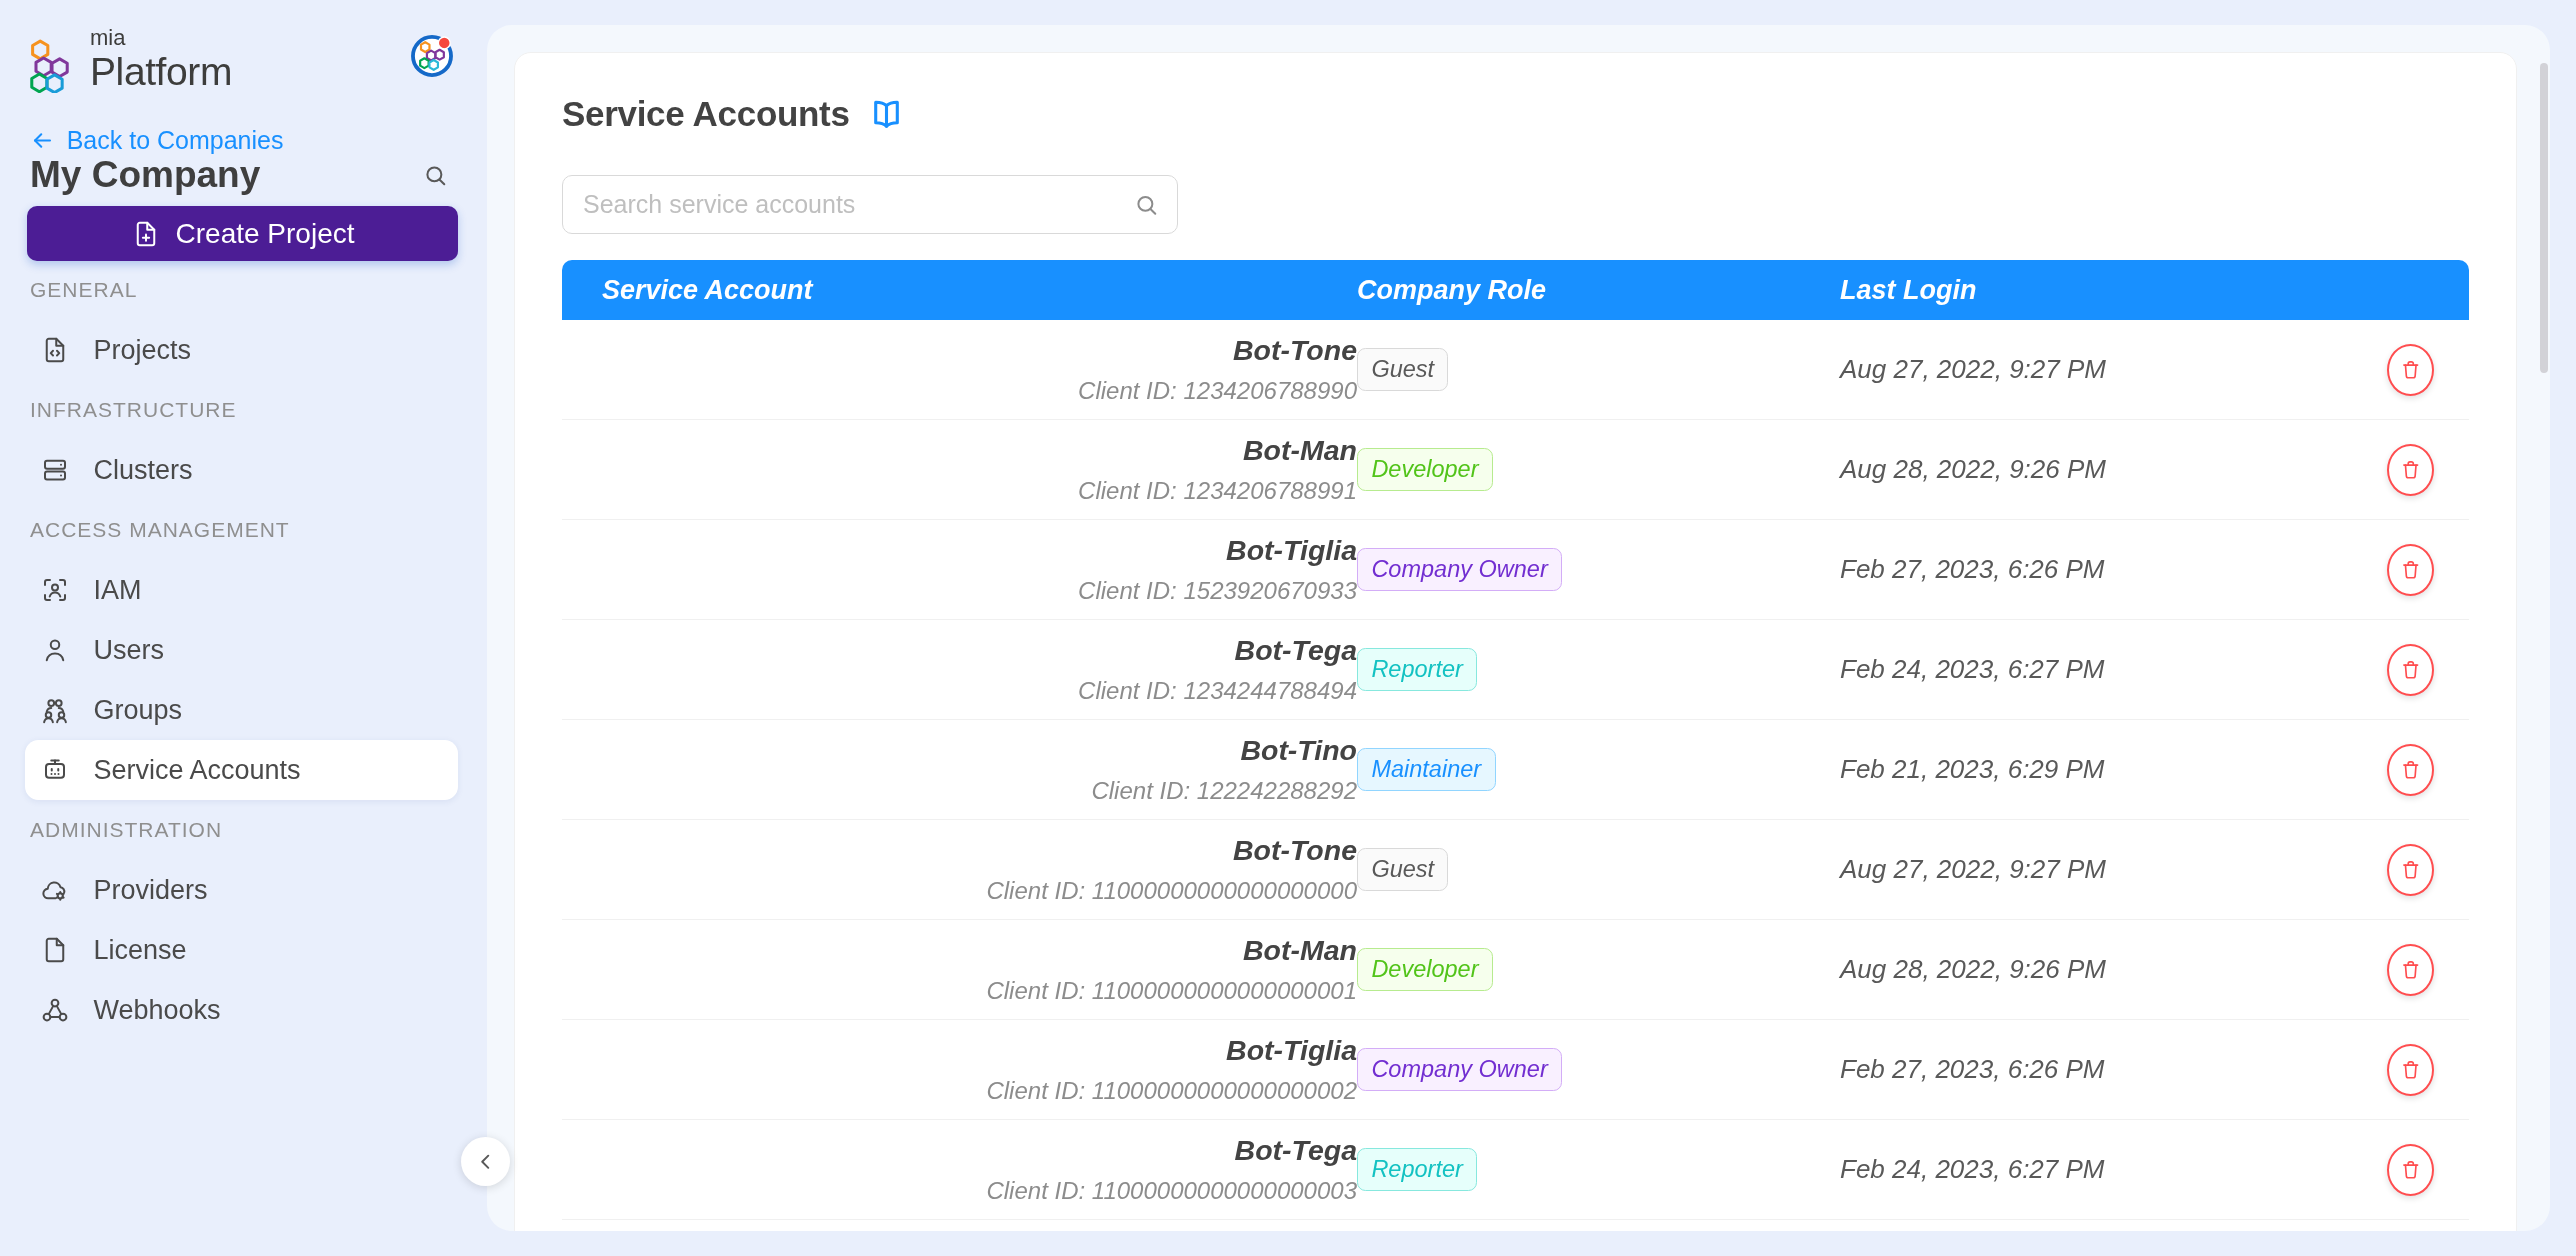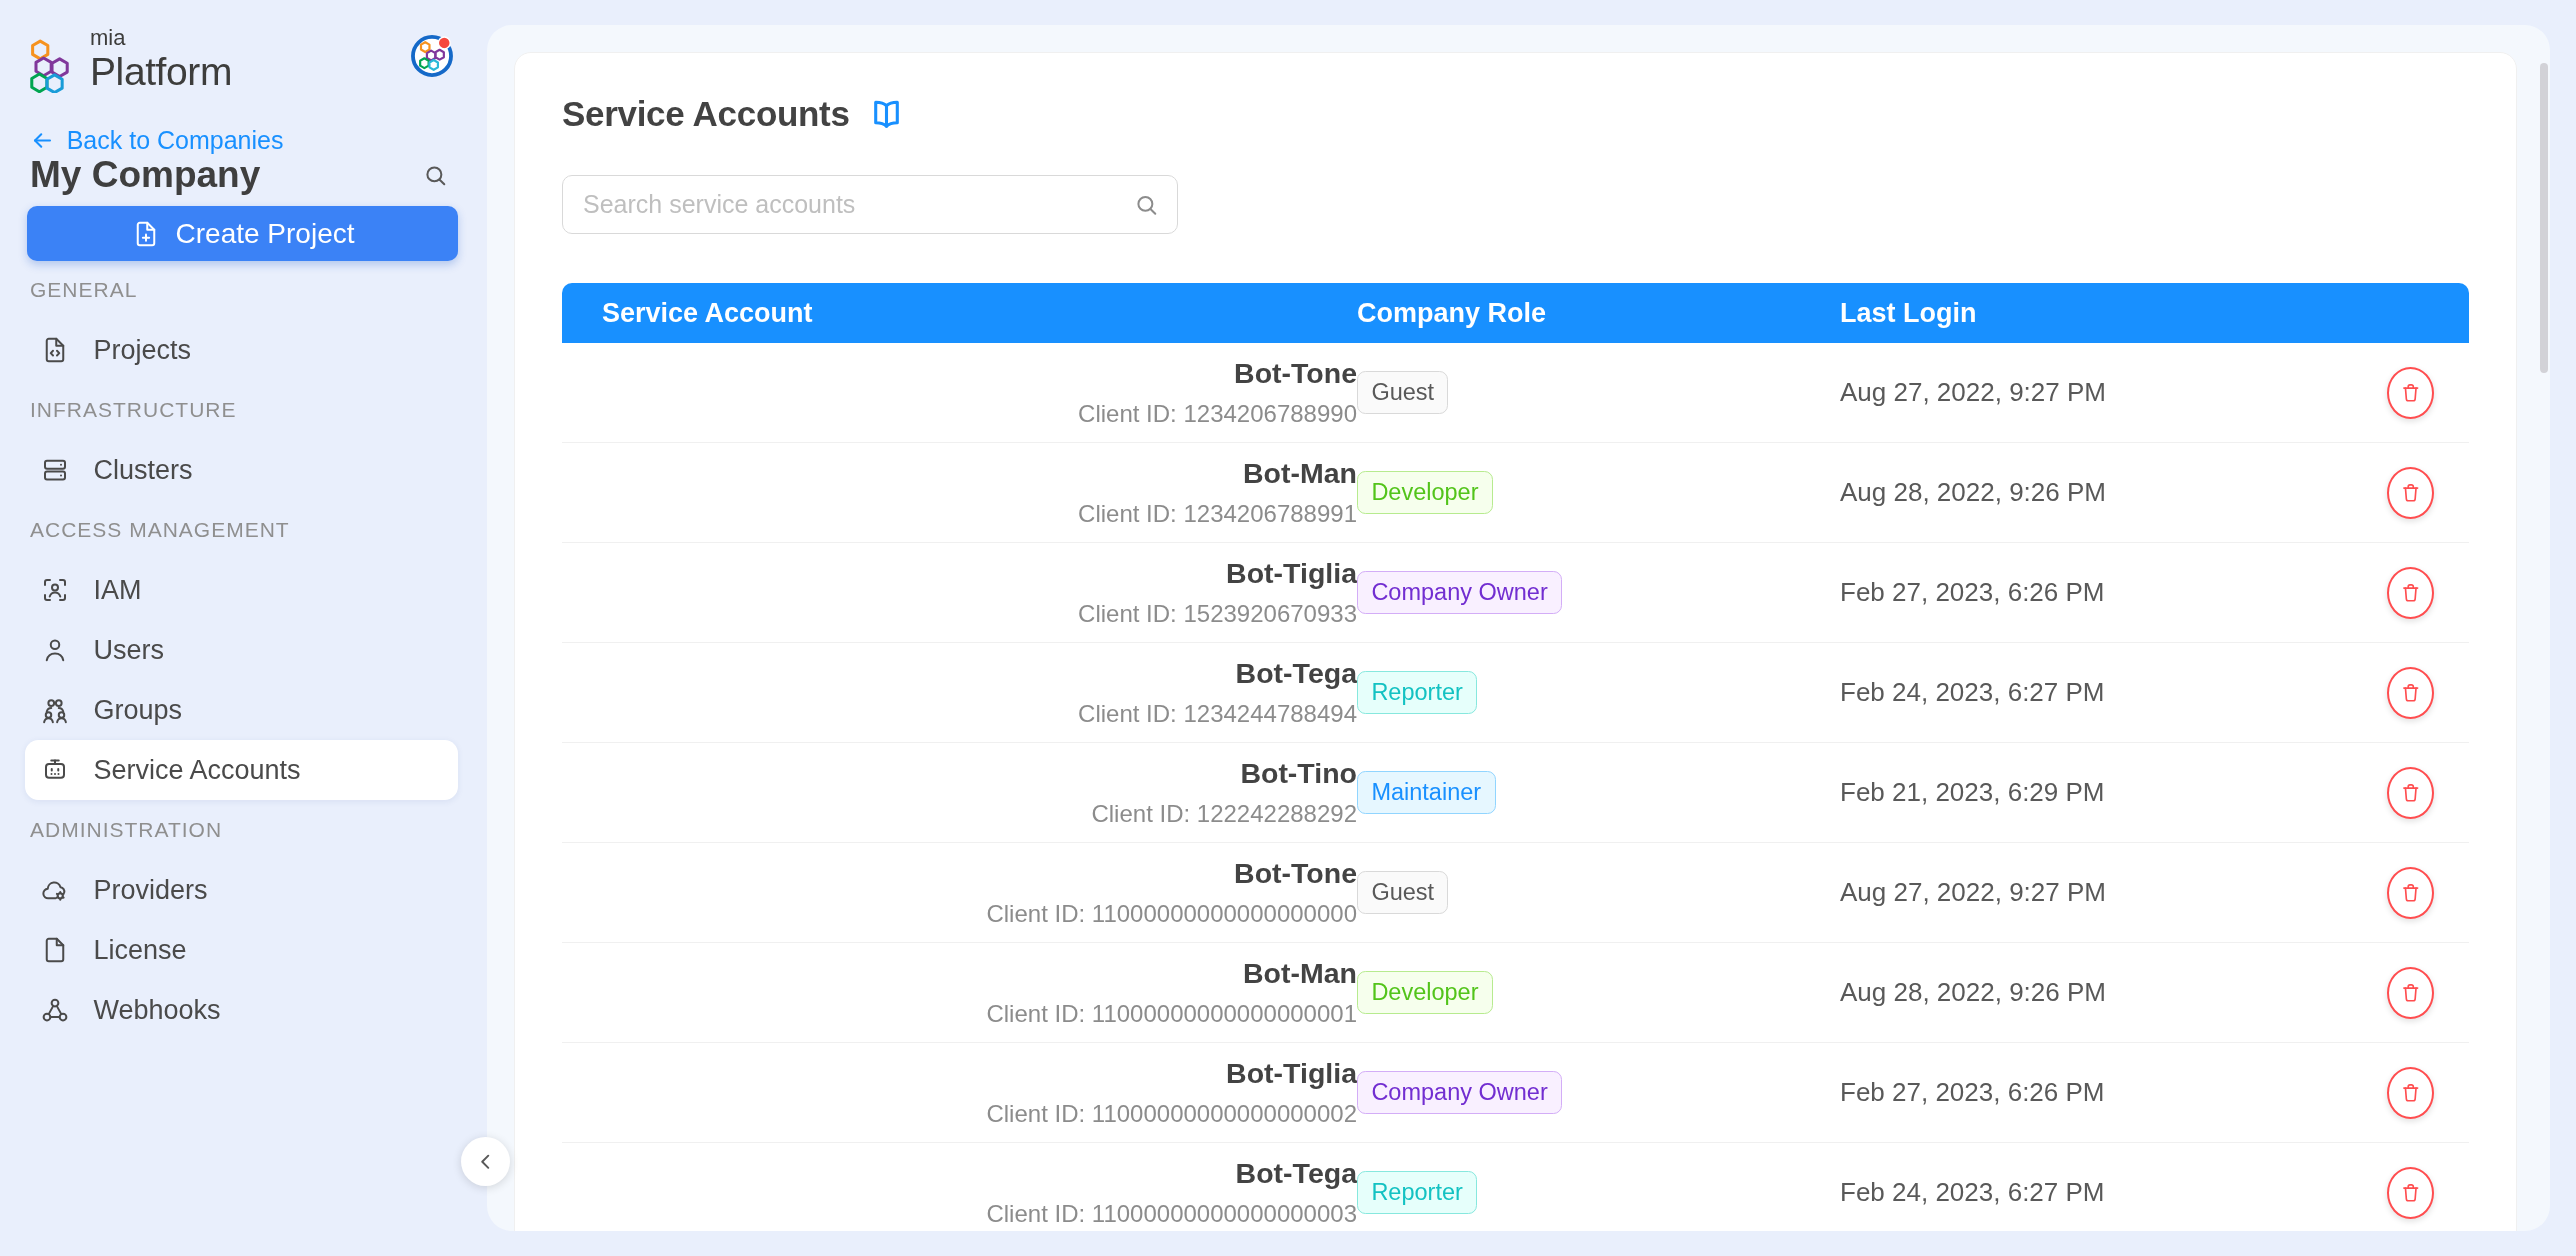--- a/index.html
+++ b/index.html
@@ -22,21 +22,21 @@
 
   .back-link { position:absolute; top:126px; left:30px; display:flex; align-items:center; gap:11.7px; color:#1890FF; font-size:25px; text-decoration:none; cursor:pointer; }
   .back-link svg { width:25px; height:25px; }
 
   .company-row { position:absolute; top:154px; left:30px; width:419px; display:flex; justify-content:space-between; align-items:center; }
   .company-row h2 { margin:0; font-size:37px; font-weight:700; color:#3F3F3F; }
   .company-search { color:#595959; cursor:pointer; }
   .company-search svg { width:27px; height:27px; }
 
   .create-project { position:absolute; top:206px; left:27px; width:431px; height:55px;
-    background:#3b82f6; color:#FFFFFF; border:none; border-radius:10px; font-size:28px;
+    background:#4c1d95; color:#FFFFFF; border:none; border-radius:10px; font-size:28px;
     font-family:inherit; display:flex; align-items:center; justify-content:center; gap:15px;
     box-shadow:0 3.4px 8.4px rgba(18,84,200,0.25); cursor:pointer; }
   .create-project svg { width:30px; height:30px; }
 
   .nav { position:absolute; top:260px; left:0; width:475px; }
   .section-label { height:60px; display:flex; align-items:center; padding-left:30px;
     font-size:21px; color:#8F8F8F; letter-spacing:1px; }
   .nav-item { height:60px; margin:0 17px 0 25px; padding-left:15px; border-radius:13.4px;
     display:flex; align-items:center; gap:23.5px; font-size:27px; color:#4A4A4A; cursor:pointer; }
   .nav-item.selected { background:#FFFFFF; box-shadow:0 1.7px 6.7px rgba(40,70,140,0.08); }
@@ -64,21 +64,21 @@
     display:flex; align-items:center; gap:15px; cursor:pointer; }
   .add-btn svg { width:30px; height:30px; }
 
   .search-box { margin-top:34px; position:relative; width:616px; height:59px; }
   .search-box input { width:100%; height:100%; border:1.7px solid #D9D9D9; border-radius:10px;
     padding:0 62px 0 20px; font-size:25px; color:#434343; font-family:inherit; background:#FFF; outline:none; }
   .search-box input::placeholder { color:#BFBFBF; }
   .search-ic { position:absolute; right:18.5px; top:50%; transform:translateY(-50%); color:#8C8C8C; cursor:pointer; }
   .search-ic svg { width:27px; height:27px; }
 
-  .table { margin-top:49px; }
+  .table { margin-top:26px;font-style:italic; }
   .thead { display:flex; align-items:center; height:60px; background:#1890FF;
     border-radius:10px 10px 0 0; color:#FFFFFF; font-size:27px; font-weight:600; }
   .c1 { width:795px; padding-left:40px; }
   .c2 { width:483px; }
   .c3 { flex:1; }
   .c4 { width:117px; }
 
   .tr { display:flex; align-items:center; height:100px; border-bottom:1.7px solid #F0F0F0; background:#FFFFFF; }
   .td.c1 { display:flex; flex-direction:column; justify-content:center; gap:10px;text-align:right; }
   .sa-name { font-size:28.5px; font-weight:600; color:#434343; }

